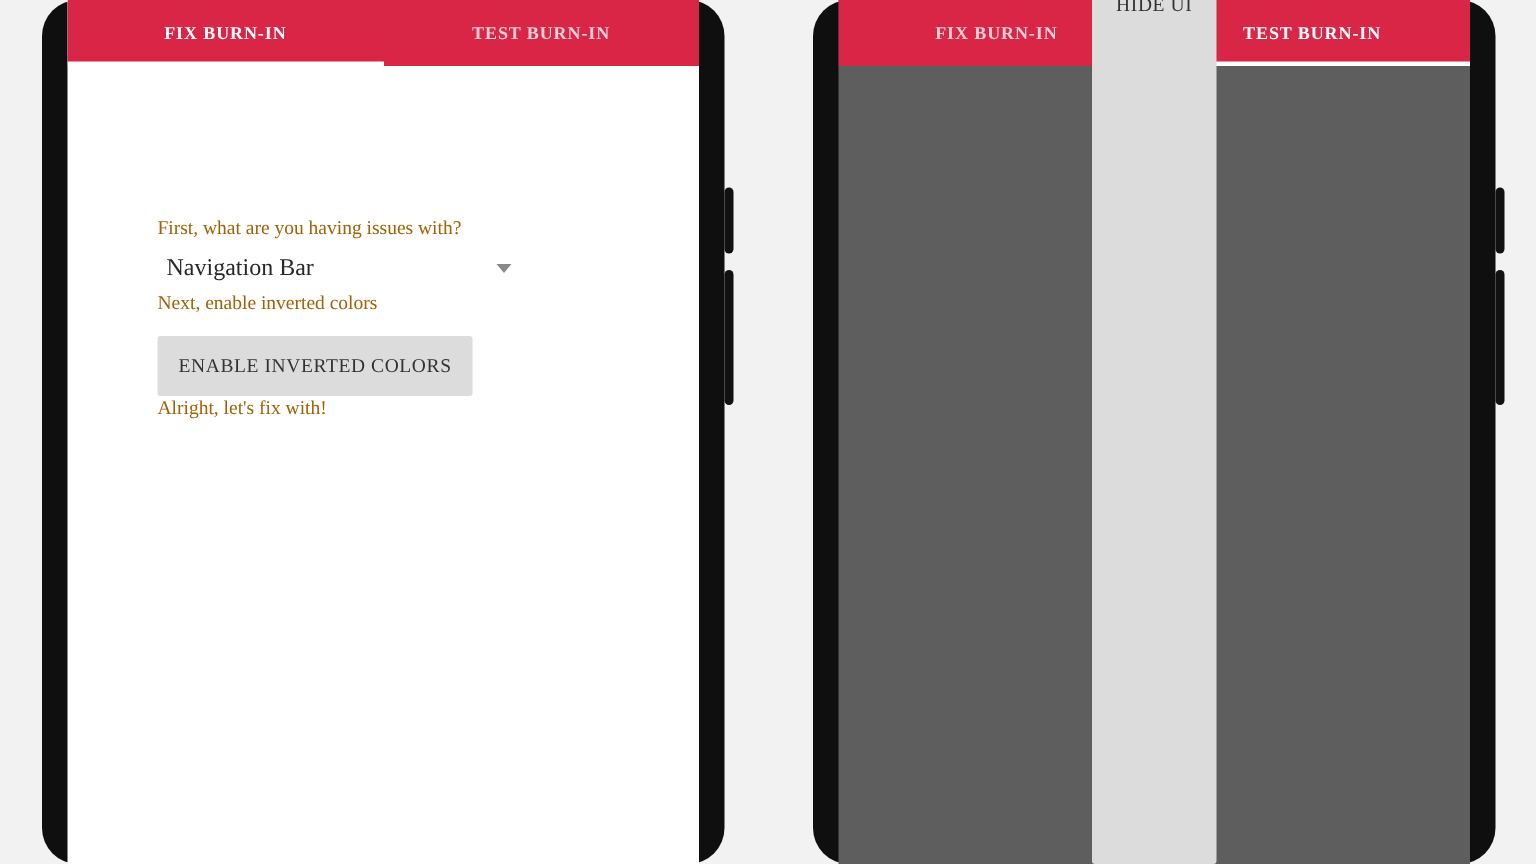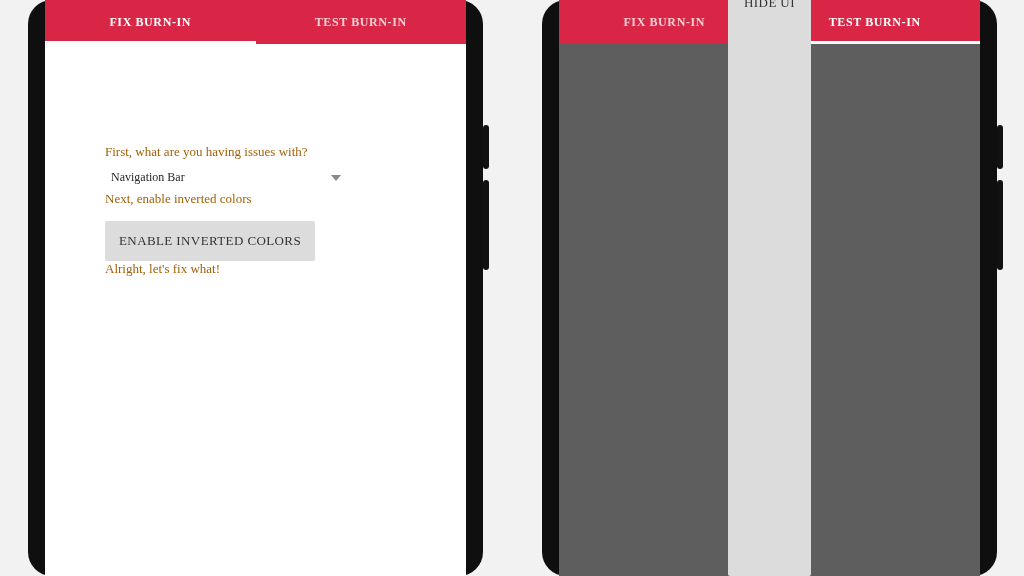--- a/index.html
+++ b/index.html
@@ -93,21 +93,21 @@
     margin: 0 0 6px 0;
   }
   .select-row {
     display: flex;
     align-items: center;
     padding: 4px 2px 6px 6px;
     width: 230px;
     cursor: pointer;
   }
   .select-value {
-    font-size: 12px;
+    font-size: 16px;
     color: #272727;
     flex: 1;
   }
   .chevron {
     width: 0; height: 0;
     border-left: 5px solid transparent;
     border-right: 5px solid transparent;
     border-top: 6px solid #8a8a8a;
   }
   .block { }
@@ -169,21 +169,21 @@
         </div>
 
         <div class="block">
           <p class="prompt">Next, enable inverted colors</p>
           <div class="mat-btn">
             <span>ENABLE INVERTED COLORS</span>
           </div>
         </div>
 
         <div class="block">
-          <p class="prompt">Alright, let's fix what!</p>
+          <p class="prompt">Alright, let's fix with!</p>
         </div>
 
       </div>
     </div>
   </div>
 
   <div class="phone right">
     <div class="shell"></div>
     <div class="sidebtn a"></div>
     <div class="sidebtn b"></div>

